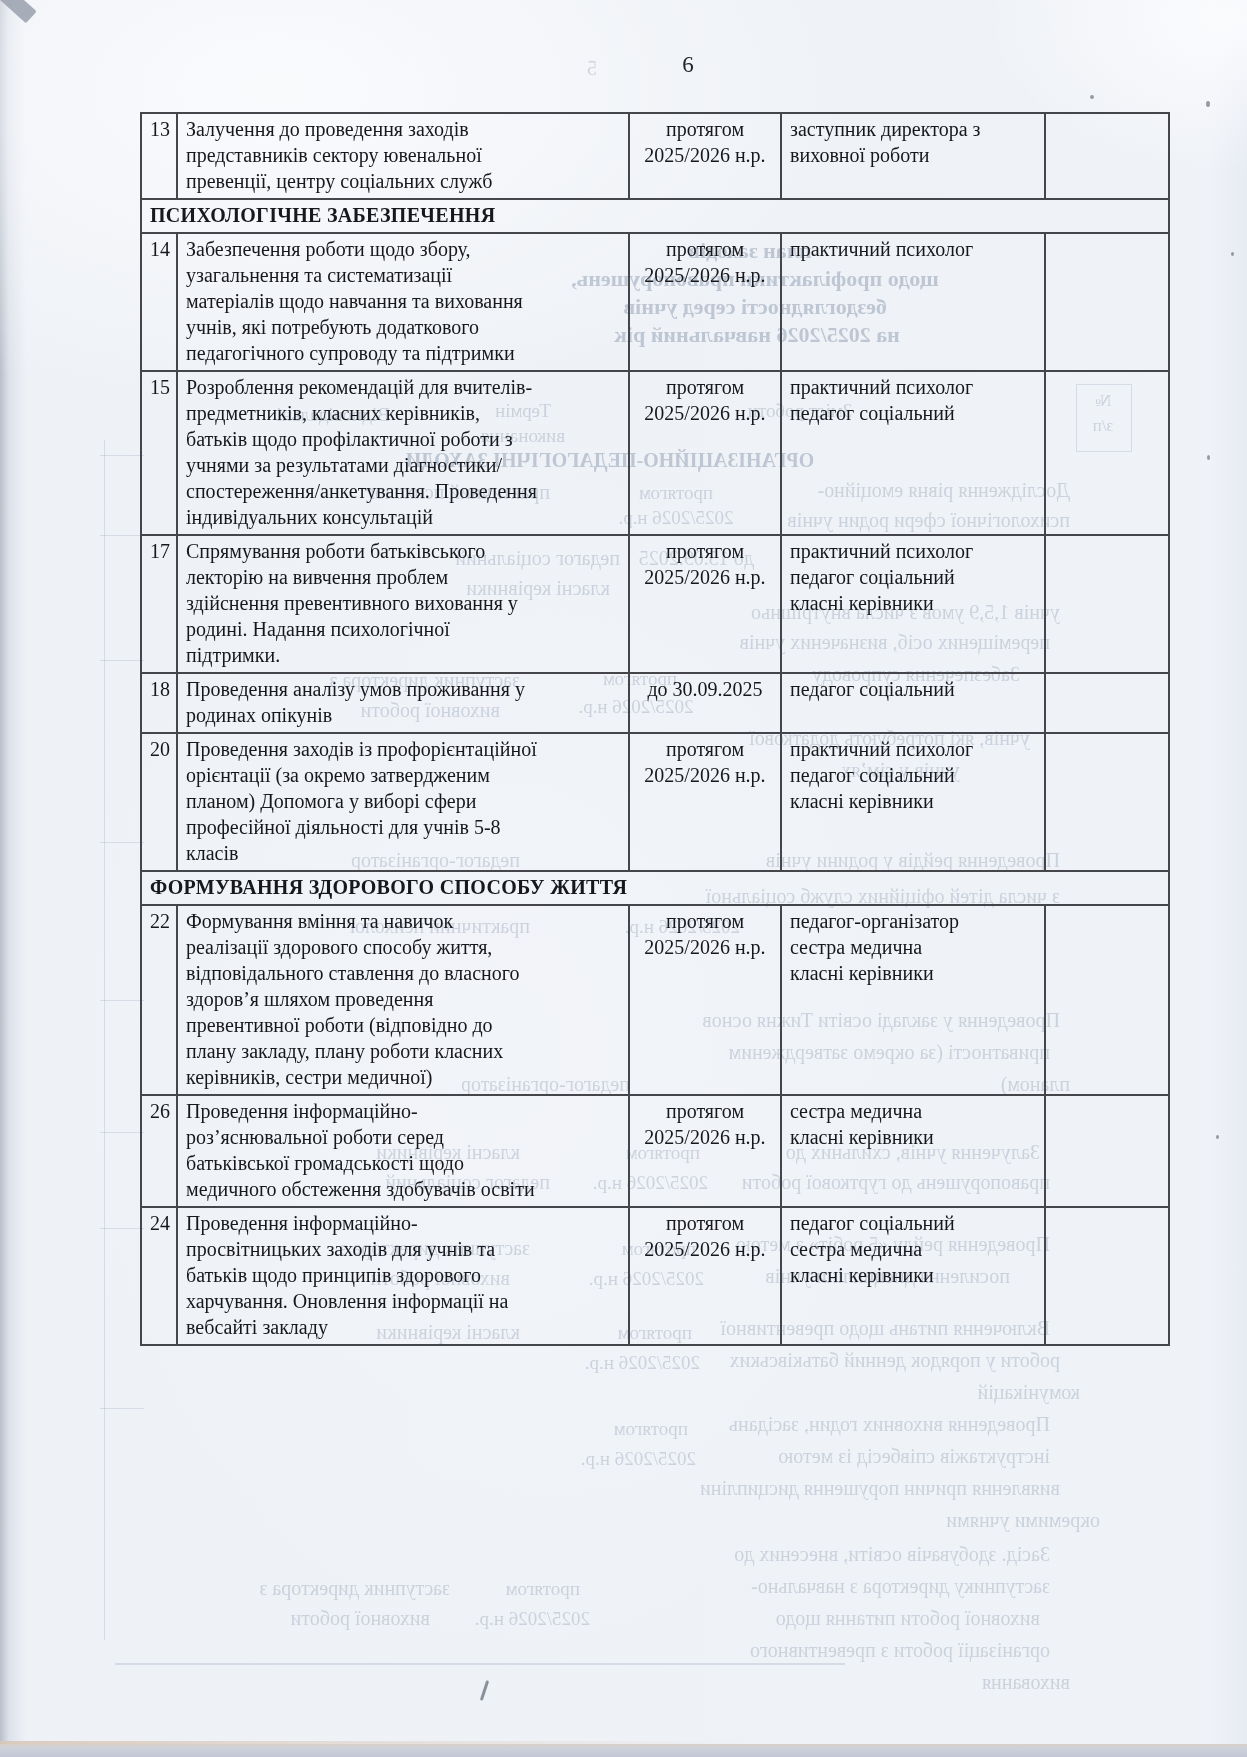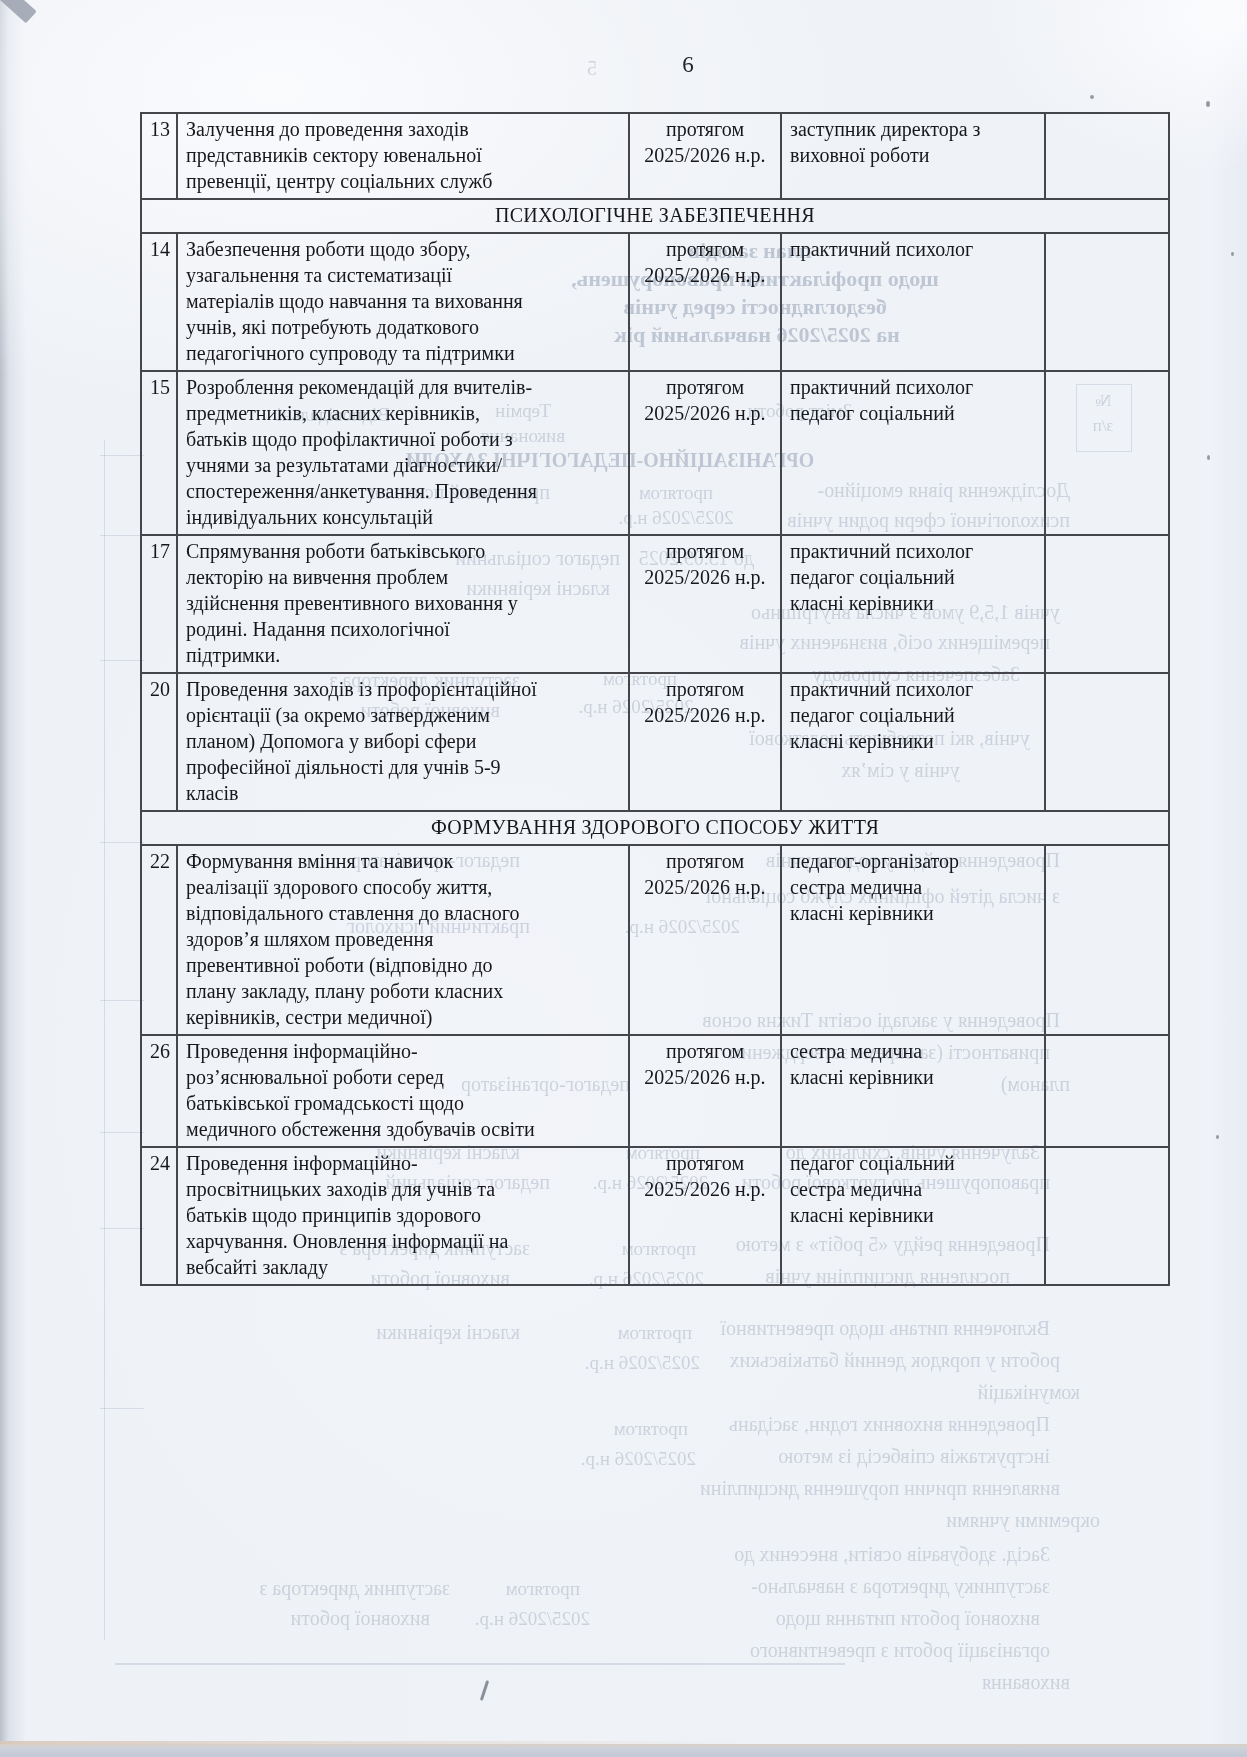--- a/index.html
+++ b/index.html
@@ -43,21 +43,21 @@
     border:2px solid #45474d;
     vertical-align:top;
     font-size:20px;line-height:26px;color:#191a1f;
     padding:2px 8px 4px 8px;
     white-space:pre-line;
     overflow:hidden;
   }
   td.c-num{text-align:center;padding:2px 1px 2px 1px;}
   td.c-term{text-align:center;padding-left:2px;padding-right:2px;}
   td.c-section{
-    text-align:center;font-weight:normal;font-size:22px;line-height:30px;
+    text-align:left;font-weight:bold;font-size:22px;line-height:30px;
     padding:2px 4px 4px 4px;letter-spacing:.3px;color:#141519;
   }
   
   .bleed-layer{position:absolute;inset:0;pointer-events:none;}
   .bleed-layer .frag{
     position:absolute;transform:scaleX(-1);
     color:#8695ac;opacity:.34;filter:blur(.7px);
     white-space:pre-line;line-height:25px;
   }
   .bleed-layer .frag.b{font-weight:bold;opacity:.42;color:#7c8ca4;}
@@ -220,25 +220,33 @@
 родині. Надання психологічної
 підтримки.</td>
       <td class="c-term">протягом
 2025/2026 н.р.</td>
       <td class="c-resp">практичний психолог
 педагог соціальний
 класні керівники</td>
       <td class="c-note"></td>
     </tr>
     <tr>
+      <td class="c-num">18</td>
+      <td class="c-desc">Проведення аналізу умов проживання у
+родинах опікунів</td>
+      <td class="c-term">до 30.09.2025</td>
+      <td class="c-resp">педагог соціальний</td>
+      <td class="c-note"></td>
+    </tr>
+    <tr>
       <td class="c-num">20</td>
       <td class="c-desc">Проведення заходів із профорієнтаційної
 орієнтації (за окремо затвердженим
 планом) Допомога у виборі сфери
-професійної діяльності для учнів 5-9
+професійної діяльності для учнів 5-8
 класів</td>
       <td class="c-term">протягом
 2025/2026 н.р.</td>
       <td class="c-resp">практичний психолог
 педагог соціальний
 класні керівники</td>
       <td class="c-note"></td>
     </tr>
     <tr>
       <td class="c-section" colspan="5">ФОРМУВАННЯ ЗДОРОВОГО СПОСОБУ ЖИТТЯ</td>

